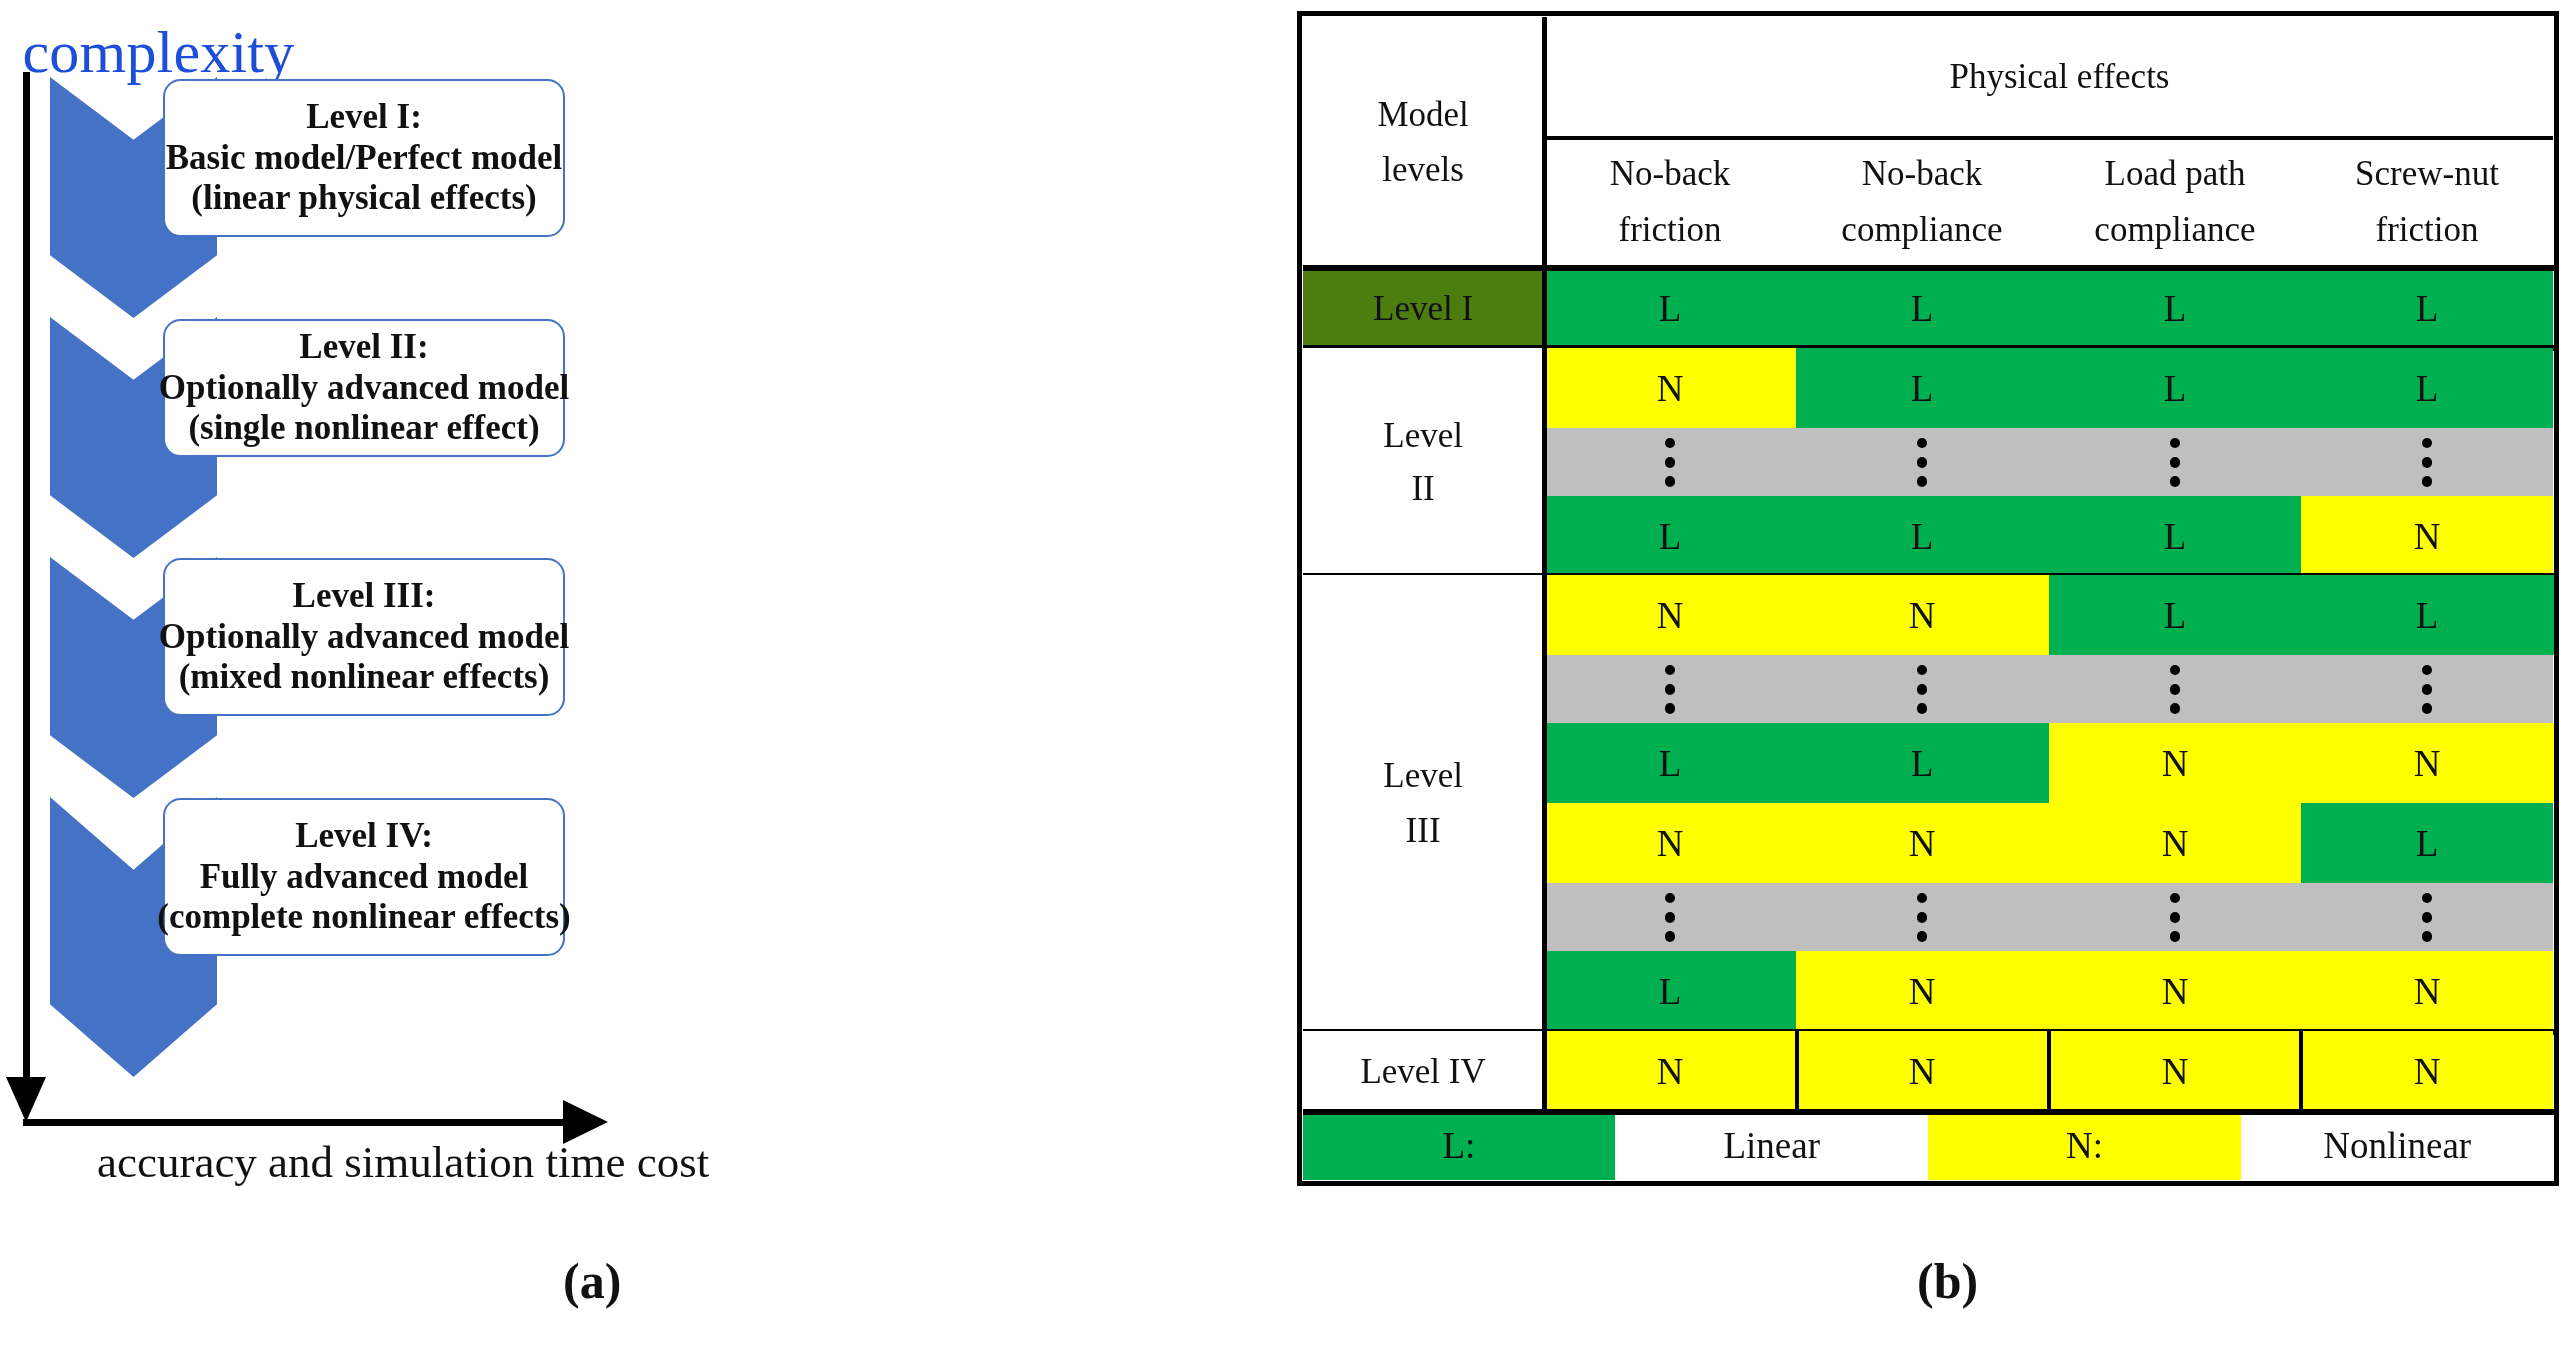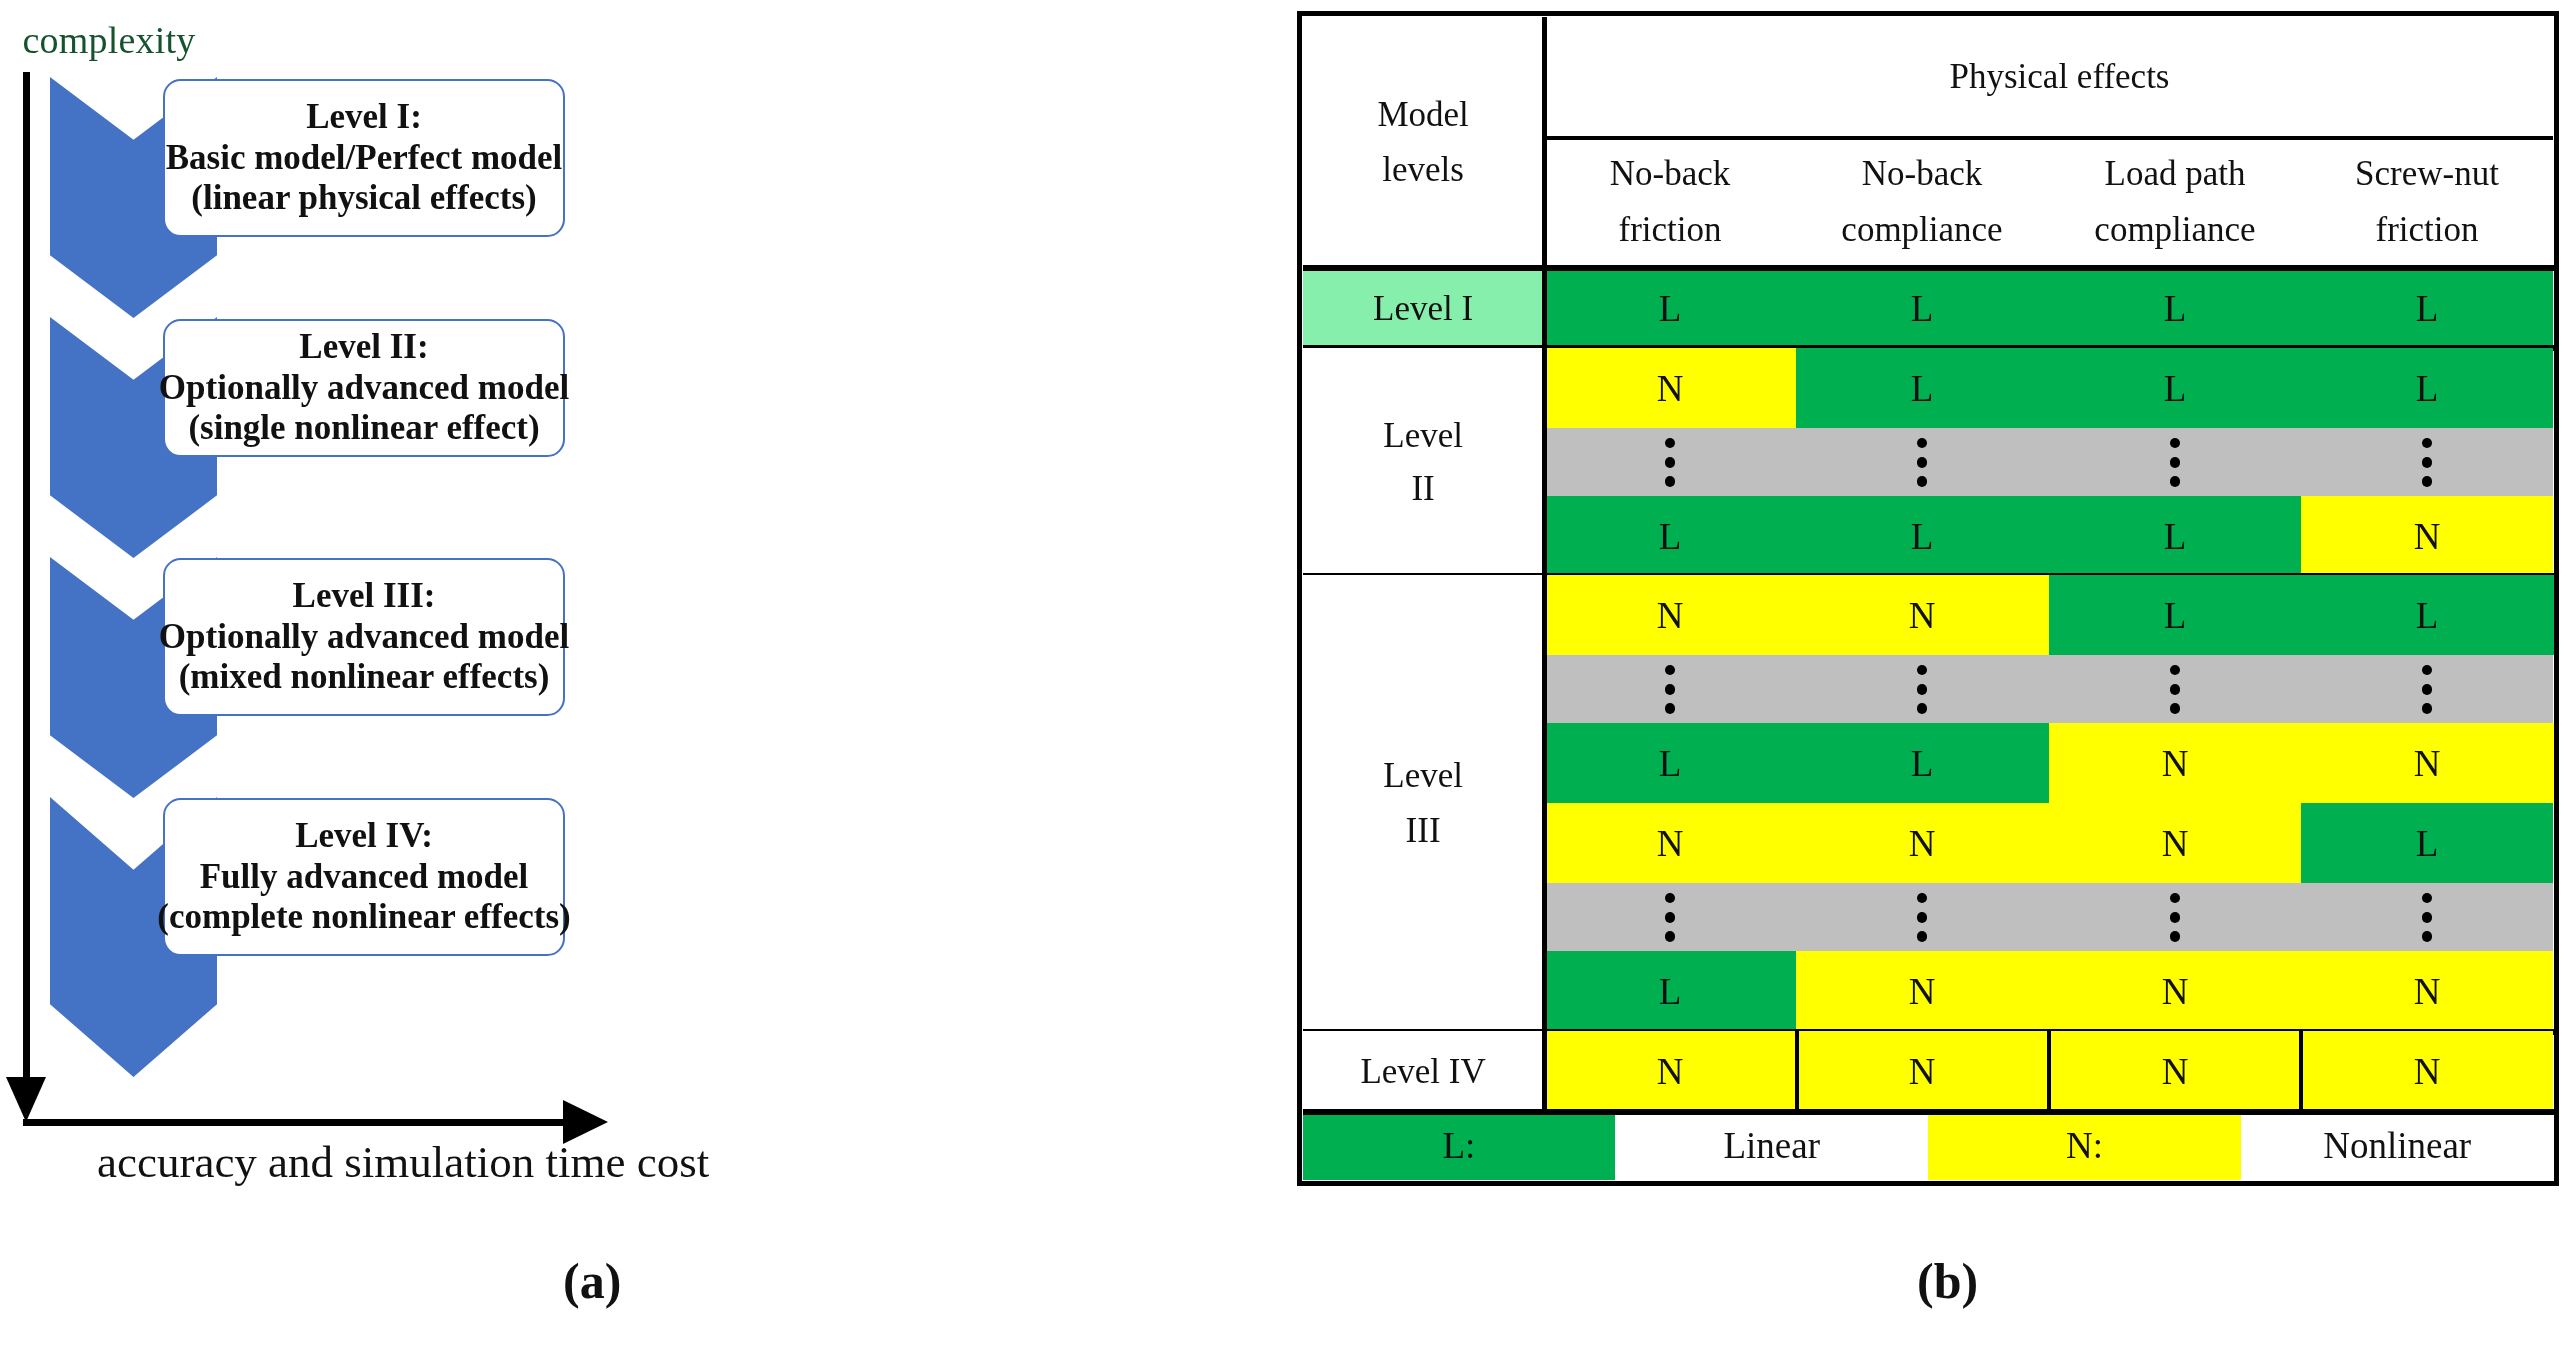--- a/index.html
+++ b/index.html
@@ -1,21 +1,21 @@
 <!DOCTYPE html>
 <html style="font-size:13px"><head>
 <meta charset="utf-8">
 <style>
   html,body{margin:0;padding:0;background:#fff;}
   body{width:2576px;height:1362px;position:relative;font-family:"Liberation Serif",serif;overflow:hidden;}
 
   
   #panel-a{position:absolute;left:0;top:0;width:1288px;height:1362px;}
 
-  #complexity-label{position:absolute;left:22.5px;top:17.7px;font-size:38px;color:#14532d;letter-spacing:0.2px;white-space:nowrap;}
+  #complexity-label{position:absolute;left:22.5px;top:17.7px;font-size:60px;color:#1d4ed8;letter-spacing:0.2px;white-space:nowrap;}
 
   
   #v-axis-line{position:absolute;left:23px;top:72px;width:7.2px;height:1030px;background:#000;}
   #v-axis-head{position:absolute;left:6.4px;top:1077px;width:0;height:0;
     border-left:20px solid transparent;border-right:20px solid transparent;border-top:45px solid #000;}
 
   
   #h-axis-line{position:absolute;left:23px;top:1119px;width:555px;height:7.2px;background:#000;}
   #h-axis-head{position:absolute;left:563px;top:1100px;width:0;height:0;
     border-top:22.5px solid transparent;border-bottom:22.5px solid transparent;border-left:45px solid #000;}
@@ -107,21 +107,21 @@
         <div style="margin-top: 13px;">compliance</div>
       </div>
       <div class="hdr" style="position: absolute; left: 1004px; top: 126px; width: 252px; height: 130px; display: flex; flex-direction: column; align-items: center; justify-content: center;">
         <div>Screw-nut</div>
         <div style="margin-top: 13px;">friction</div>
       </div>
       <div class="lvlname" style="position: absolute; left: 5.6px; top: 5.6px; width: 241px; height: 251px; display: flex; flex-direction: column; align-items: center; justify-content: center;">
         <div>Model</div>
         <div style="margin-top: 11.3px;">levels</div>
       </div>
-      <div class="lvlname" style="position: absolute; left: 5.6px; top: 257px; width: 241px; height: 80px; display: flex; flex-direction: column; align-items: center; justify-content: center; background: #86efac;">
+      <div class="lvlname" style="position: absolute; left: 5.6px; top: 257px; width: 241px; height: 80px; display: flex; flex-direction: column; align-items: center; justify-content: center; background: #4d7c0f;">
         <div>Level I</div>
       </div>
       <div style="position: absolute; left: 247px; top: 257px; width: 1009px; height: 80px; background: rgb(0, 175, 80);"></div>
       <div class="mark" style="position: absolute; left: 247px; top: 257px; width: 252px; height: 80px; display: flex; align-items: center; justify-content: center;">L</div>
       <div class="mark" style="position: absolute; left: 499px; top: 257px; width: 252px; height: 80px; display: flex; align-items: center; justify-content: center;">L</div>
       <div class="mark" style="position: absolute; left: 752px; top: 257px; width: 252px; height: 80px; display: flex; align-items: center; justify-content: center;">L</div>
       <div class="mark" style="position: absolute; left: 1004px; top: 257px; width: 252px; height: 80px; display: flex; align-items: center; justify-content: center;">L</div>
       <div style="position: absolute; left: 5.6px; top: 334px; width: 1251px; height: 5.6px; background: rgb(0, 0, 0);"></div>
       <div class="lvlname" style="position: absolute; left: 5.6px; top: 337px; width: 241px; height: 228px; display: flex; flex-direction: column; align-items: center; justify-content: center; background: rgb(255, 255, 255);">
         <div>Level</div>

